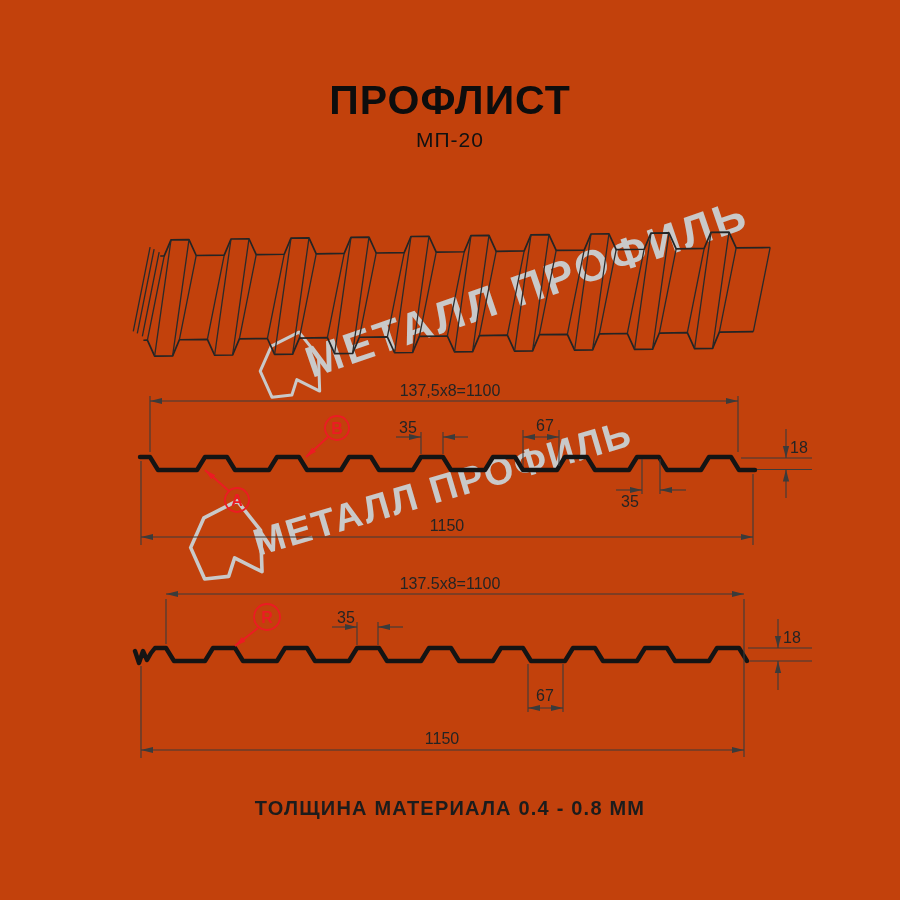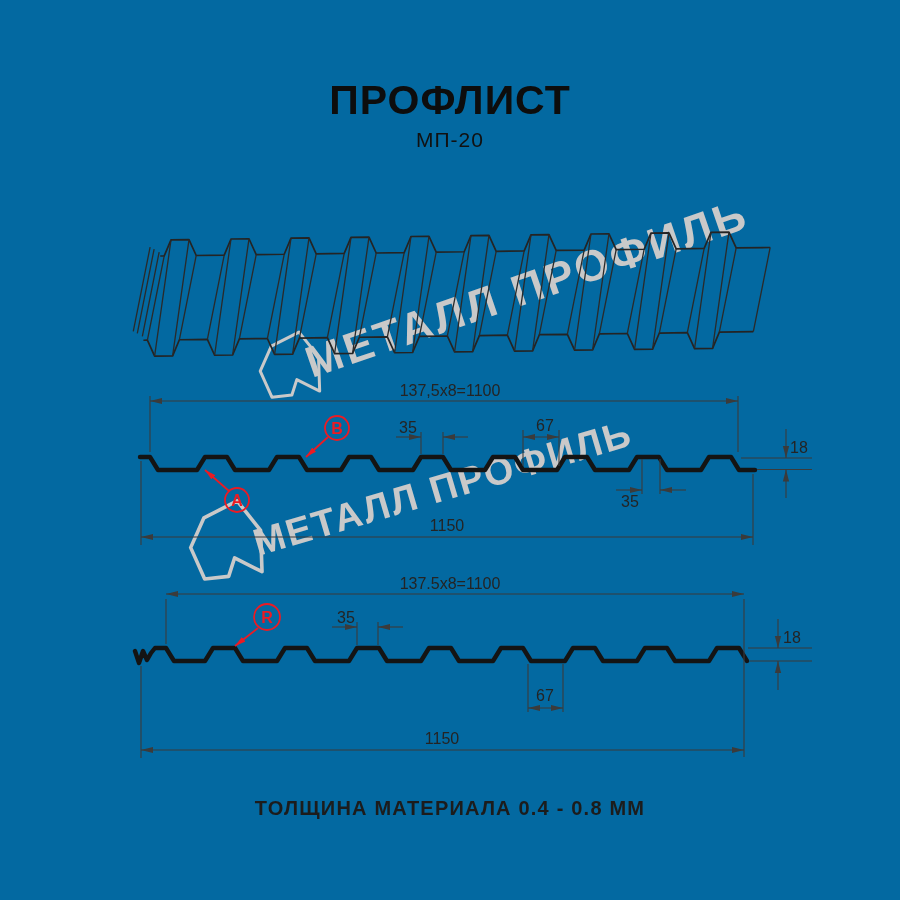--- a/index.html
+++ b/index.html
@@ -1,16 +1,16 @@
 <!DOCTYPE html>
 <html><head>
 <meta charset="utf-8">
 <style>
   html,body{margin:0;padding:0;background:#ffffff;}
-  .page{width:900px;height:900px;position:relative;background:#0369a1;overflow:hidden;
+  .page{width:900px;height:900px;position:relative;background:#c2410c;overflow:hidden;
         font-family:"Liberation Sans", sans-serif;}
   svg{display:block}
   text{font-family:"Liberation Sans", sans-serif; fill:#222;}
   .title{font-size:41px;font-weight:bold;letter-spacing:1px;fill:#0d0d0d;}
   .subtitle{font-size:21px;font-weight:500;letter-spacing:1px;fill:#111;}
   .footer-note{font-size:20px;font-weight:bold;letter-spacing:1.2px;fill:#1c1c1c;}
   .dim-text{font-size:16px;fill:#242424;}
   .profile{fill:none;stroke:#141414;stroke-width:4.4;stroke-linejoin:round;stroke-linecap:round;}
   .thin{stroke:#3b3b3b;stroke-width:1.1;fill:none;}
   .sheet3d{fill:none;stroke:#242424;stroke-width:1.7;stroke-linejoin:round;}

